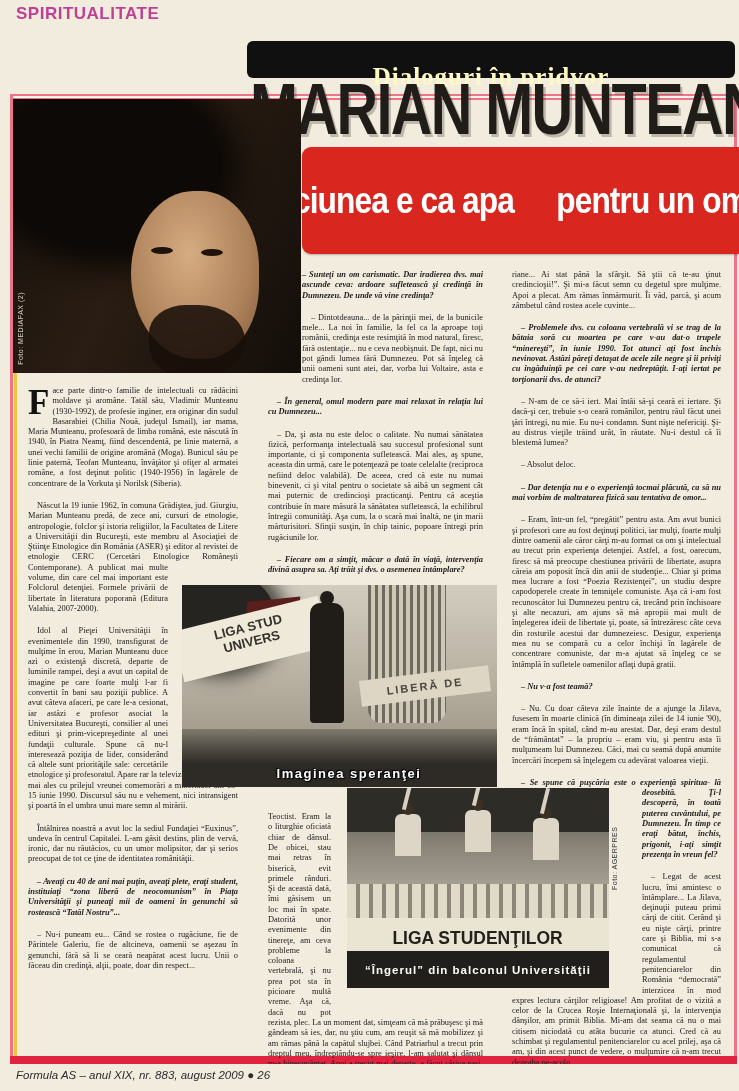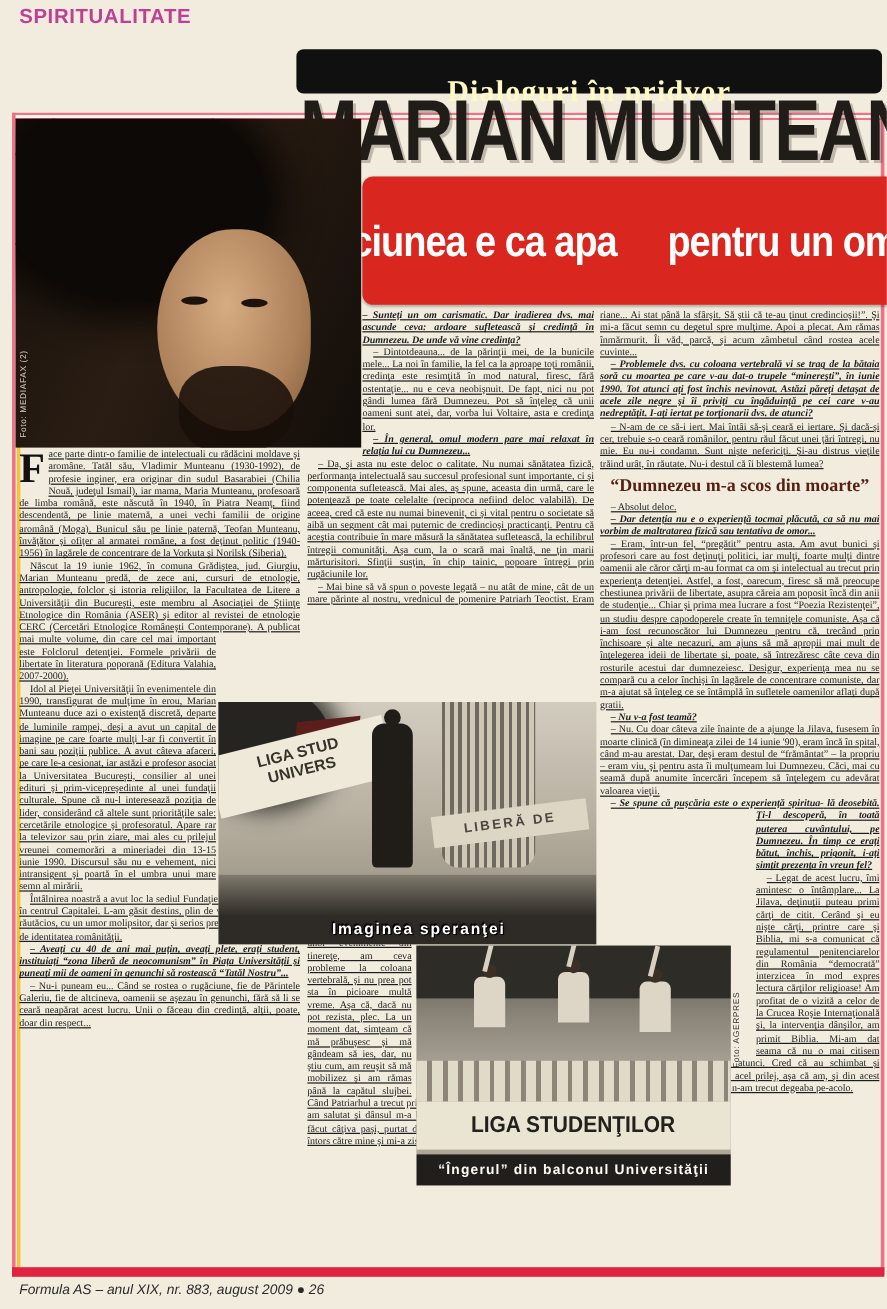--- a/index.html
+++ b/index.html
@@ -82,30 +82,30 @@
   .balcony .person::before{content:"";position:absolute;left:7px;top:-11px;width:12px;height:12px;
     border-radius:50%;background:#3c2f25;}
   .balcony .person::after{content:"";position:absolute;left:10px;top:-30px;width:4px;height:26px;
     background:#d8d1c1;transform:rotate(14deg);}
   .balcony .balustrade{position:absolute;left:0;top:96px;width:100%;height:34px;
     background:repeating-linear-gradient(90deg,#e0dac9 0 9px,#8d8678 9px 13px);}
   .balcony .banner-band{position:absolute;left:0;top:130px;width:100%;height:40px;background:#eae4d3;
     display:flex;align-items:center;justify-content:center;}
   .balcony .banner-band span{color:#23211c;font-family:"Liberation Sans",sans-serif;font-weight:bold;
     font-size:19px;letter-spacing:0;transform:scaleX(.92);white-space:nowrap;}
-  .balcony .caption-band{position:absolute;left:0;bottom:0;width:100%;height:26px;background:#201f1b;
+  .balcony .caption-band{position:absolute;left:0;bottom:0;width:100%;height:37px;background:#201f1b;
     display:flex;align-items:center;justify-content:center;}
   .balcony .caption-band span{color:#fdfdf6;font-family:"Liberation Sans",sans-serif;font-weight:bold;
     font-size:11.5px;letter-spacing:1px;}
   .agerpres-credit{left:611px;top:795px;height:95px;color:#2f2f2f;z-index:5;}
 
   
   .col{position:absolute;z-index:2;font-size:8.4px;line-height:10.3px;color:#1c1c1c;
     text-align:justify;overflow:hidden;}
-  .col p{margin:0;text-indent:9px;text-decoration:underline;}
+  .col p{margin:12px;text-indent:9px;}
   .col p.noindent{text-indent:0;}
   .col p.q{font-weight:bold;font-style:italic;}
   .col h3{margin:5px 0 4px 0;text-align:center;font-size:15px;line-height:17px;
     font-weight:bold;color:#551f13;text-indent:0;}
   .dropcap{float:left;font-size:35px;line-height:29px;font-weight:bold;padding:2px 3px 0 0;color:#111;}
   .col-left{left:16px;top:374px;width:234px;height:684px;}
   .col-mid{left:256px;top:258px;width:239px;height:806px;}
   .col-right{left:500px;top:258px;width:233px;height:806px;}
   
   .sp{display:block;}
@@ -186,33 +186,33 @@
   <p class="q">– Aveaţi cu 40 de ani mai puţin, aveaţi plete, eraţi student, instituiaţi “zona liberă de neocomunism” în Piaţa Universităţii şi puneaţi mii de oameni în genunchi să rostească “Tatăl Nostru”...</p>
   <p>– Nu-i puneam eu... Când se rostea o rugăciune, fie de Părintele Galeriu, fie de altcineva, oamenii se aşezau în genunchi, fără să li se ceară neapărat acest lucru. Unii o făceau din credinţă, alţii, poate, doar din respect...</p>
 </div>
 
 <div class="col col-mid">
   <span class="sp sp-portrait"></span>
   <p class="q noindent">– Sunteţi un om carismatic. Dar iradierea dvs. mai ascunde ceva: ardoare sufletească şi credinţă în Dumnezeu. De unde vă vine credinţa?</p>
   <p>– Dintotdeauna... de la părinţii mei, de la bunicile mele... La noi în familie, la fel ca la aproape toţi românii, credinţa este resimţită în mod natural, firesc, fără ostentaţie... nu e ceva neobişnuit. De fapt, nici nu pot gândi lumea fără Dumnezeu. Pot să înţeleg că unii oameni sunt atei, dar, vorba lui Voltaire, asta e credinţa lor.</p>
   <p class="q">– În general, omul modern pare mai relaxat în relaţia lui cu Dumnezeu...</p>
   <p>– Da, şi asta nu este deloc o calitate. Nu numai sănătatea fizică, performanţa intelectuală sau succesul profesional sunt importante, ci şi componenta sufletească. Mai ales, aş spune, aceasta din urmă, care le potenţează pe toate celelalte (reciproca nefiind deloc valabilă). De aceea, cred că este nu numai binevenit, ci şi vital pentru o societate să aibă un segment cât mai puternic de credincioşi practicanţi. Pentru că aceştia contribuie în mare măsură la sănătatea sufletească, la echilibrul întregii comunităţi. Aşa cum, la o scară mai înaltă, ne ţin marii mărturisitori. Sfinţii susţin, în chip tainic, popoare întregi prin rugăciunile lor.</p>
+  <p class="q">– Fiecare om a simţit, măcar o dată în viaţă, intervenţia divină asupra sa. Aţi trăit şi dvs. o asemenea întâmplare?</p>
   <p>
     <span>– Mai bine să vă spun o poveste legată – nu atât de mine, cât de un mare părinte al nostru, vrednicul de</span>
     <span class="sp sp-hope-full"></span>
     <span class="sp sp-balcony-right"></span>
     <span>pomenire Patriarh Teoctist. Eram la o liturghie oficiată chiar de dânsul. De obicei, stau mai retras în biserică, evit primele rânduri. Şi de această dată, îmi găsisem un loc mai în spate. Datorită unor evenimente din tinereţe, am ceva probleme la coloana vertebrală, şi nu prea pot sta în picioare multă vreme. Aşa că, dacă nu pot rezista, plec. La un moment dat, simţeam că mă prăbuşesc şi mă gândeam să ies, dar, nu ştiu cum, am reuşit să mă mobilizez şi am rămas până la capătul slujbei. Când Patriarhul a trecut prin dreptul meu, îndreptându-se spre ieşire, l-am salutat şi dânsul m-a binecuvântat. Apoi a trecut mai departe, a făcut câţiva paşi, purtat de oamenii înghesuiţi în jurul său, dar s-a întors către mine şi mi-a zis cu blândeţe: “Ma-</span>
   </p>
 </div>
 
 <div class="col col-right">
   <p class="noindent">riane... Ai stat până la sfârşit. Să ştii că te-au ţinut credincioşii!”. Şi mi-a făcut semn cu degetul spre mulţime. Apoi a plecat. Am rămas înmărmurit. Îi văd, parcă, şi acum zâmbetul când rostea acele cuvinte...</p>
   <p class="q">– Problemele dvs. cu coloana vertebrală vi se trag de la bătaia soră cu moartea pe care v-au dat-o trupele “minereşti”, în iunie 1990. Tot atunci aţi fost închis nevinovat. Astăzi păreţi detaşat de acele zile negre şi îi priviţi cu îngăduinţă pe cei care v-au nedreptăţit. I-aţi iertat pe torţionarii dvs. de atunci?</p>
   <p>– N-am de ce să-i iert. Mai întâi să-şi ceară ei iertare. Şi dacă-şi cer, trebuie s-o ceară românilor, pentru răul făcut unei ţări întregi, nu mie. Eu nu-i condamn. Sunt nişte nefericiţi. Şi-au distrus vieţile trăind urât, în răutate. Nu-i destul că îi blestemă lumea?</p>
-  <h3>“Dumnezeu m-a scos din moarte”</h3>
   <p>– Absolut deloc.</p>
   <p class="q">– Dar detenţia nu e o experienţă tocmai plăcută, ca să nu mai vorbim de maltratarea fizică sau tentativa de omor...</p>
   <p>– Eram, într-un fel, “pregătit” pentru asta. Am avut bunici şi profesori care au fost deţinuţi politici, iar mulţi, foarte mulţi dintre oamenii ale căror cărţi m-au format ca om şi intelectual au trecut prin experienţa detenţiei. Astfel, a fost, oarecum, firesc să mă preocupe chestiunea privării de libertate, asupra căreia am poposit încă din anii de studenţie... Chiar şi prima mea lucrare a fost “Poezia Rezistenţei”, un studiu despre capodoperele create în temniţele comuniste. Aşa că i-am fost recunoscător lui Dumnezeu pentru că, trecând prin închisoare şi alte necazuri, am ajuns să mă apropii mai mult de înţelegerea ideii de libertate şi, poate, să întrezăresc câte ceva din rosturile acestui dar dumnezeiesc. Desigur, experienţa mea nu se compară cu a celor închişi în lagărele de concentrare comuniste, dar m-a ajutat să înţeleg ce se întâmplă în sufletele oamenilor aflaţi după gratii.</p>
   <p class="q">– Nu v-a fost teamă?</p>
   <p>– Nu. Cu doar câteva zile înainte de a ajunge la Jilava, fusesem în moarte clinică (în dimineaţa zilei de 14 iunie '90), eram încă în spital, când m-au arestat. Dar, deşi eram destul de “frământat” – la propriu – eram viu, şi pentru asta îi mulţumeam lui Dumnezeu. Căci, mai cu seamă după anumite încercări începem să înţelegem cu adevărat valoarea vieţii.</p>
   <p class="q">
     <span>– Se spune că puşcăria este o experienţă spiritua-</span>
     <span class="sp sp-balcony-left"></span>
     <span>lă deosebită. Ţi-l descoperă, în toată puterea cuvântului, pe Dumnezeu. În timp ce eraţi bătut, închis, prigonit, i-aţi simţit prezenţa în vreun fel?</span>
   </p>

